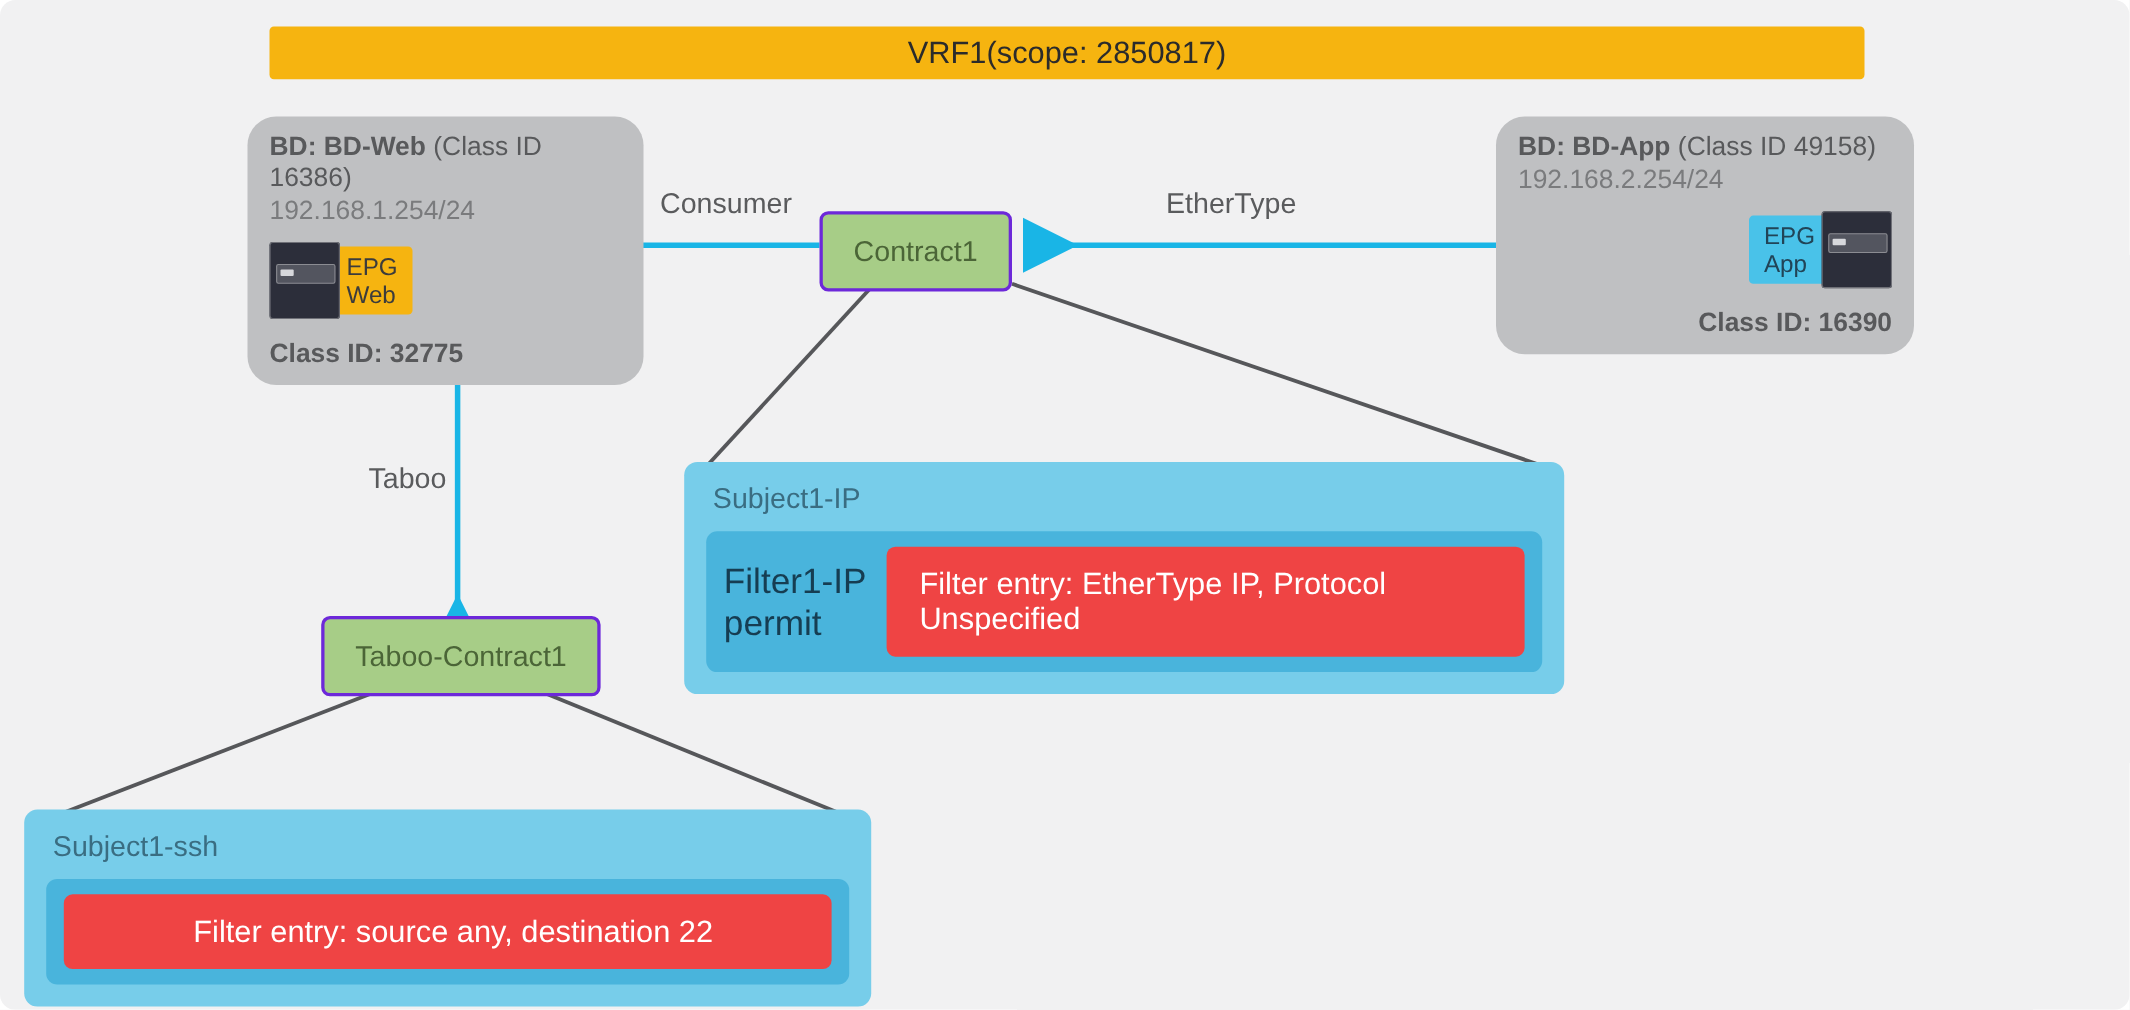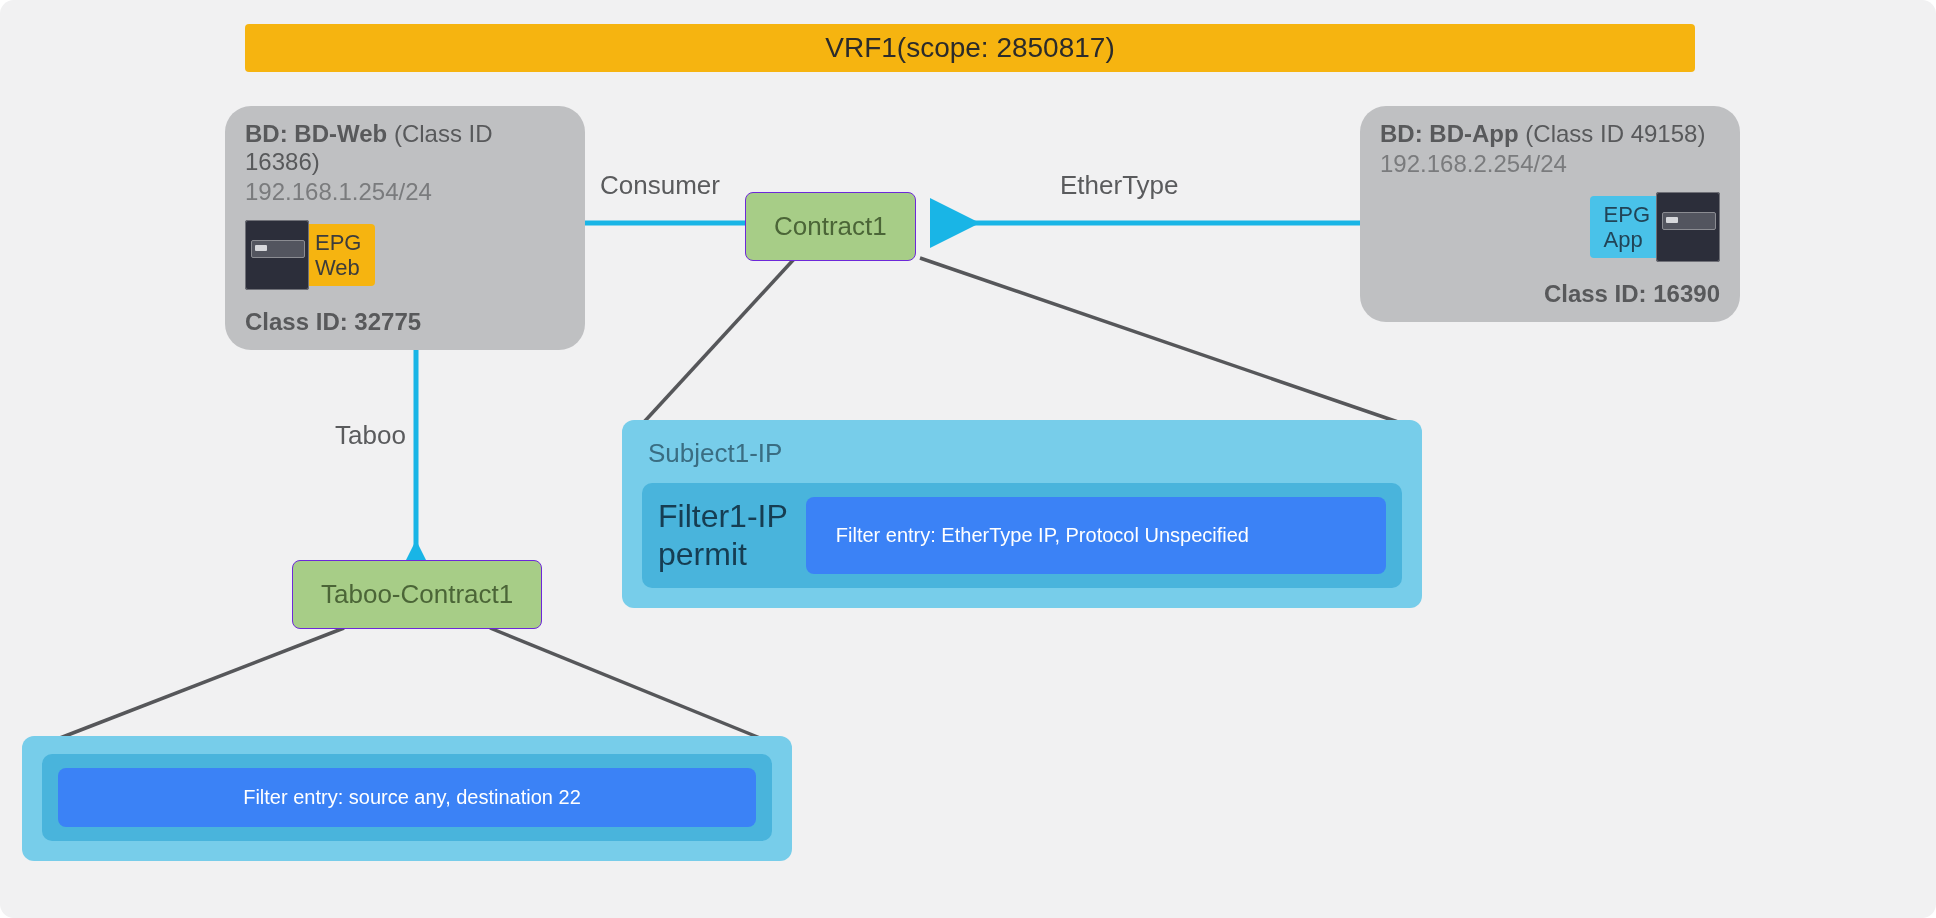--- a/index.html
+++ b/index.html
@@ -100,21 +100,21 @@
     color: #3c3c3c;
   }
   .epg-web .epg-label { background: #f6b410; }
   .epg-app .epg-label { background: #49c2e9; color:#214457; }
   .epg-app { flex-direction: row-reverse; }
   .epg-app .epg-label { margin-left: 0; margin-right: -8px; }
 
   .contract {
     position: absolute;
     background: #a7cd87;
-    border: 1px solid #6d28d9;
+    border: 3px solid #6d28d9;
     border-radius: 8px;
     padding: 18px 28px;
     font-size: 26px;
     color: #4b6537;
   }
   .rel-label {
     position: absolute;
     font-size: 26px;
     color: #5a5b5d;
   }
@@ -139,28 +139,27 @@
   .filter-name {
     font-size: 32px;
     color: #163d52;
     line-height: 1.2;
     padding-right: 18px;
     display: flex;
     flex-direction: column;
     justify-content: center;
   }
   .filter-entry {
-    background: #3b82f6;
+    background: #ef4444;
     color: #ffffff;
-    font-size: 20px;
+    font-size: 28px;
     border-radius: 8px;
     padding: 18px 30px;
     display: flex;
     align-items: center;
-    text-align: center;
   }
 </style>
 </head>
 <body>
 
 <div class="canvas">
 
   <svg class="lines" viewBox="0 0 1936 918">
     <defs>
       <marker id="arrow" markerWidth="14" markerHeight="14" refX="2" refY="5" orient="auto">
@@ -232,18 +231,19 @@
     <div class="filter-row">
       <div class="filter-name">
         <span>Filter1-IP</span>
         <span>permit</span>
       </div>
       <div class="filter-entry" style="flex:1;">Filter entry: EtherType IP, Protocol Unspecified</div>
     </div>
   </div>
 
   <div class="subject-box" style="left:22px; top:736px; width:730px;">
+    <div class="subject-title">Subject1-ssh</div>
     <div class="filter-row">
       <div class="filter-entry" style="flex:1; justify-content:center;padding-left:40px;">Filter entry: source any, destination 22</div>
     </div>
   </div>
 
 </div>
 
 </body></html>

